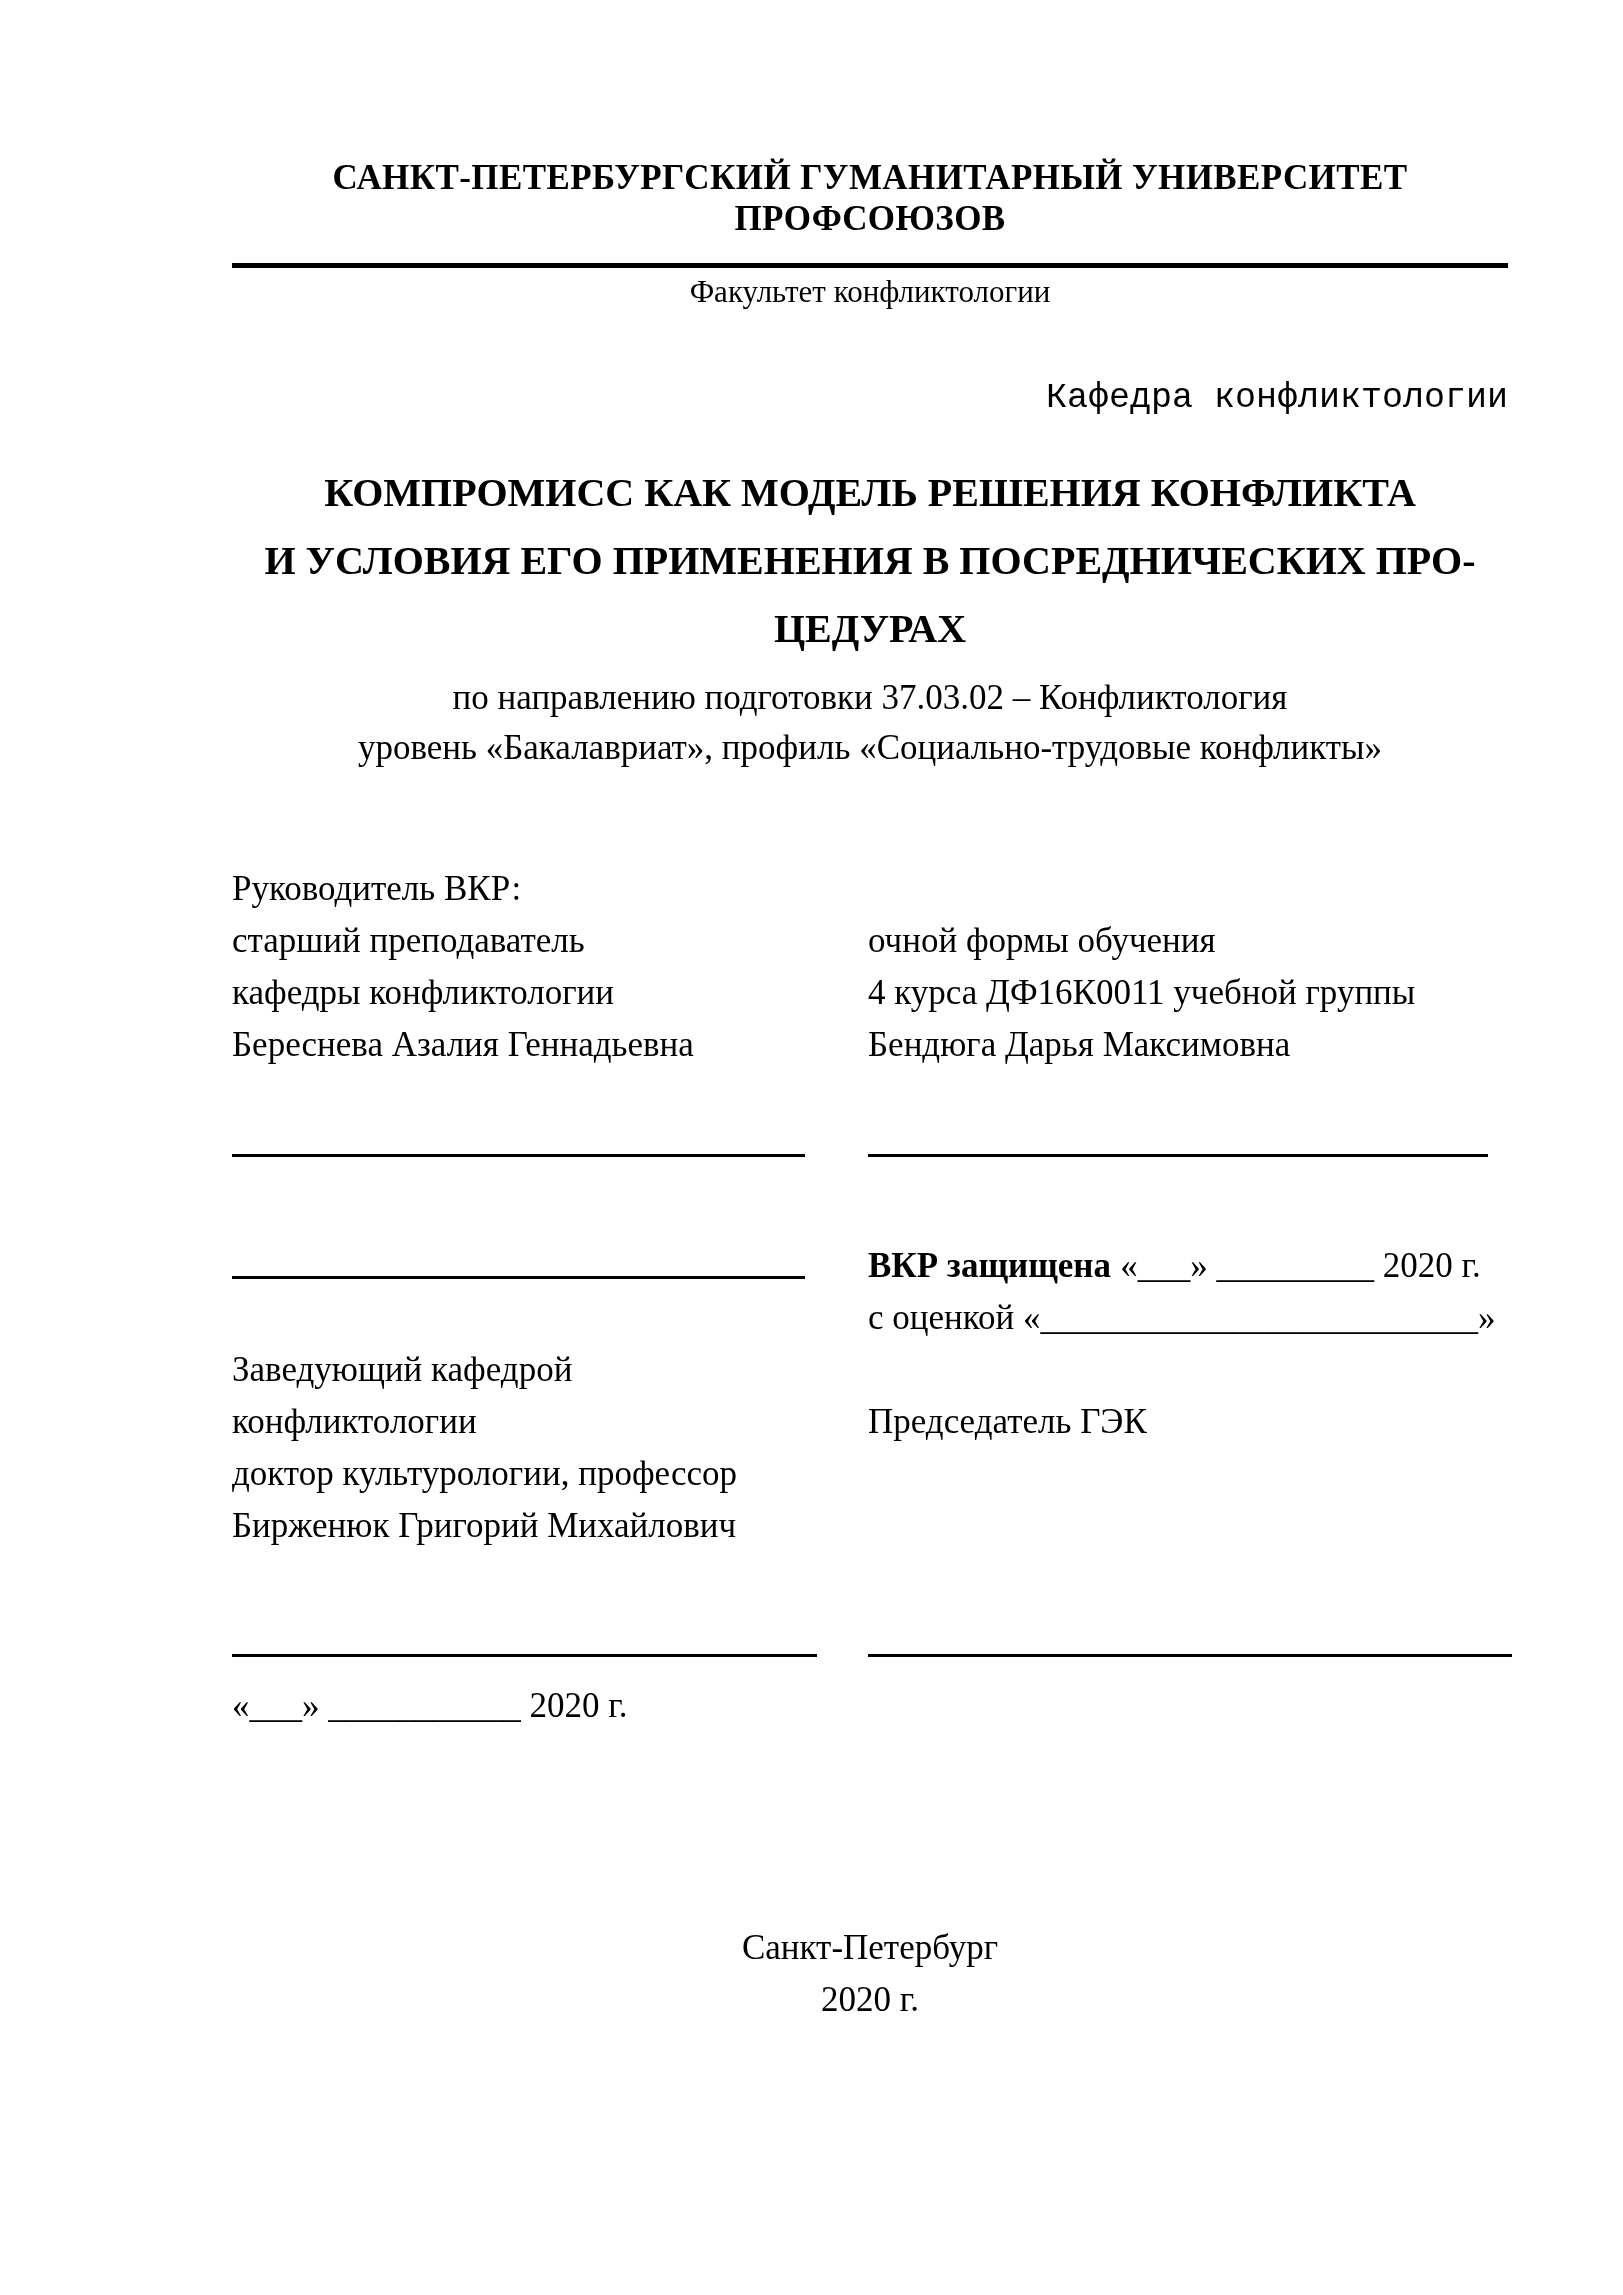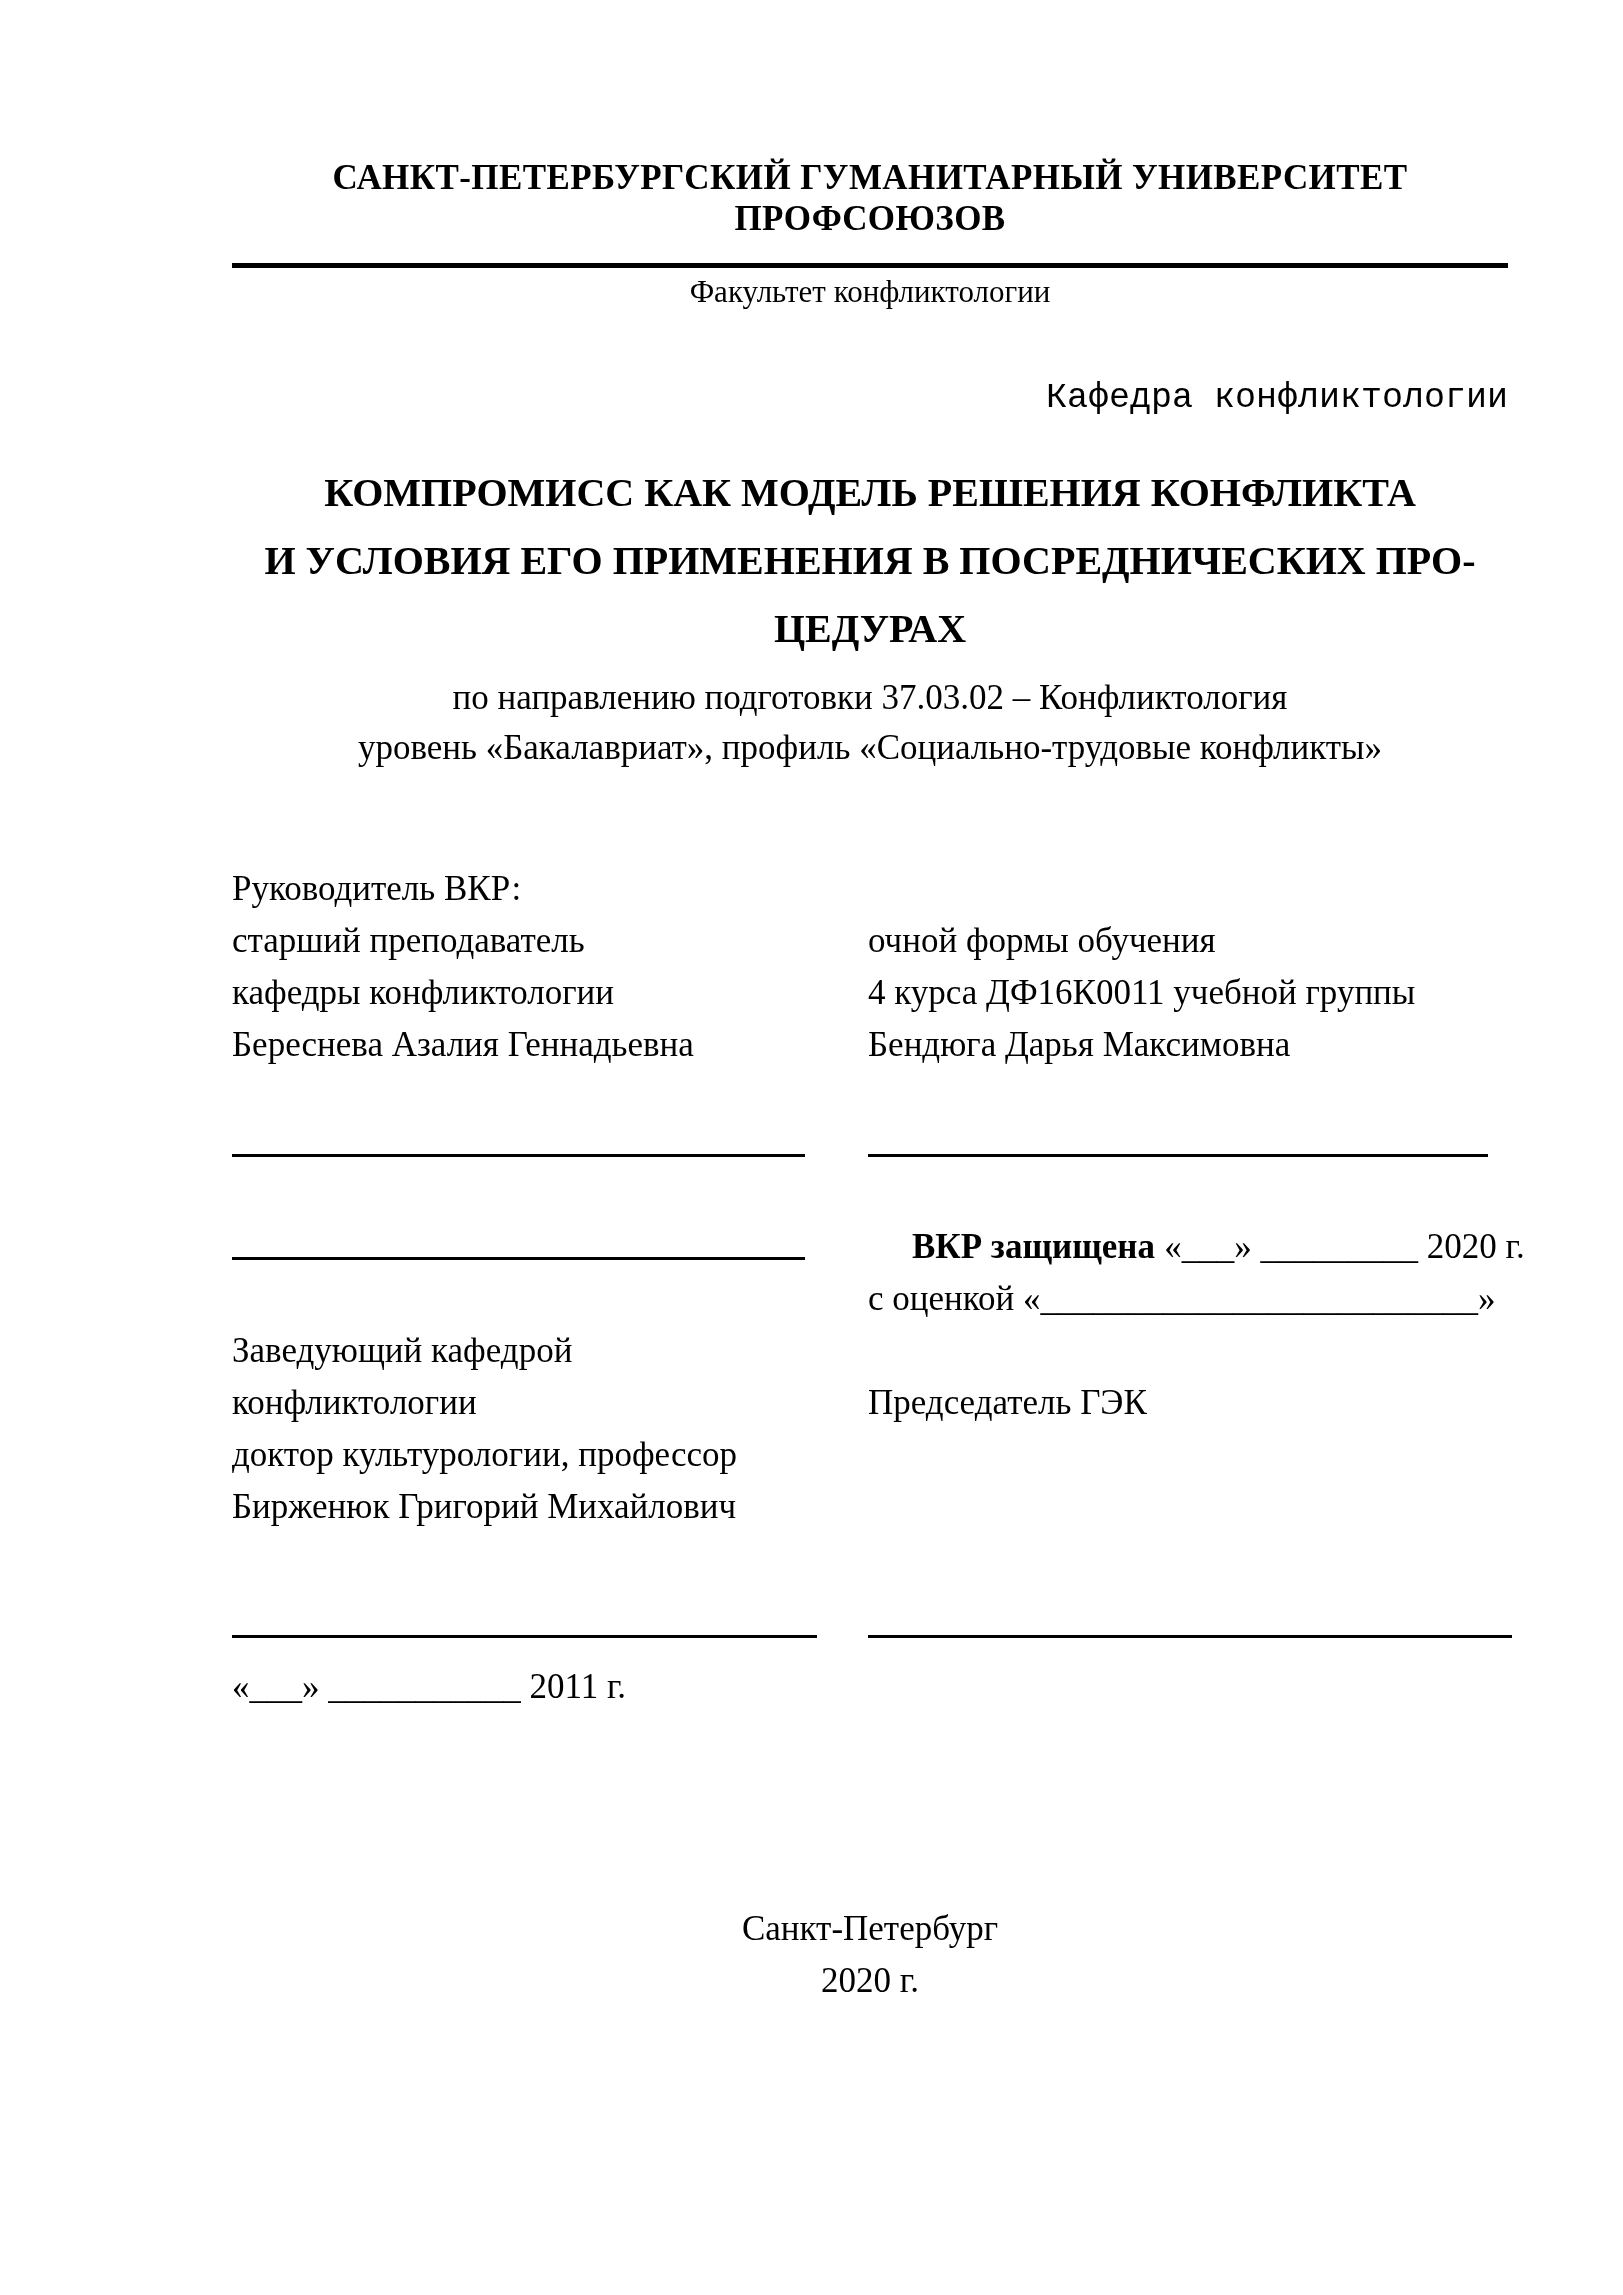--- a/index.html
+++ b/index.html
@@ -83,21 +83,21 @@
   }
   .sig {
     border-bottom: 3.9px solid #000;
   }
   .sig-l  { width: 573px; height: 28px; }
   .sig-r  { width: 620px; height: 28px; }
   .sig-l6 { width: 573px; height: 36px; }
   .sig-l2 { width: 585px; height: 31px; }
   .sig-r2 { width: 644px; height: 31px; }
   .mt-r5  { margin-top: 55px; }
-  .mt-r6  { margin-top: 64px; gap: 44px; }
+  .mt-r6  { margin-top: 83px; }
   .mt-r12 { margin-top: 71px; }
   .mt-r13 { margin-top: 23.6px; }
   .footer {
     margin-top: 190px;
     text-align: center;
     font-size: 35px;
     line-height: 52px;
   }
 </style>
 </head>
@@ -186,21 +186,21 @@
       <div class="r mt-r12">
         <div class="cell">
             <div class="sig sig-l2"></div>
           </div>
         <div class="cell">
             <div class="sig sig-r2"></div>
           </div>
       </div>
 
       <div class="r mt-r13">
-        <div class="cell">«___» ___________ 2011 г.</div>
+        <div class="cell">«___» ___________ 2020 г.</div>
         <div class="cell"></div>
       </div>
 
     </div>
 
     <div class="footer">
       <div>Санкт-Петербург</div>
       <div>2020 г.</div>
     </div>
 

